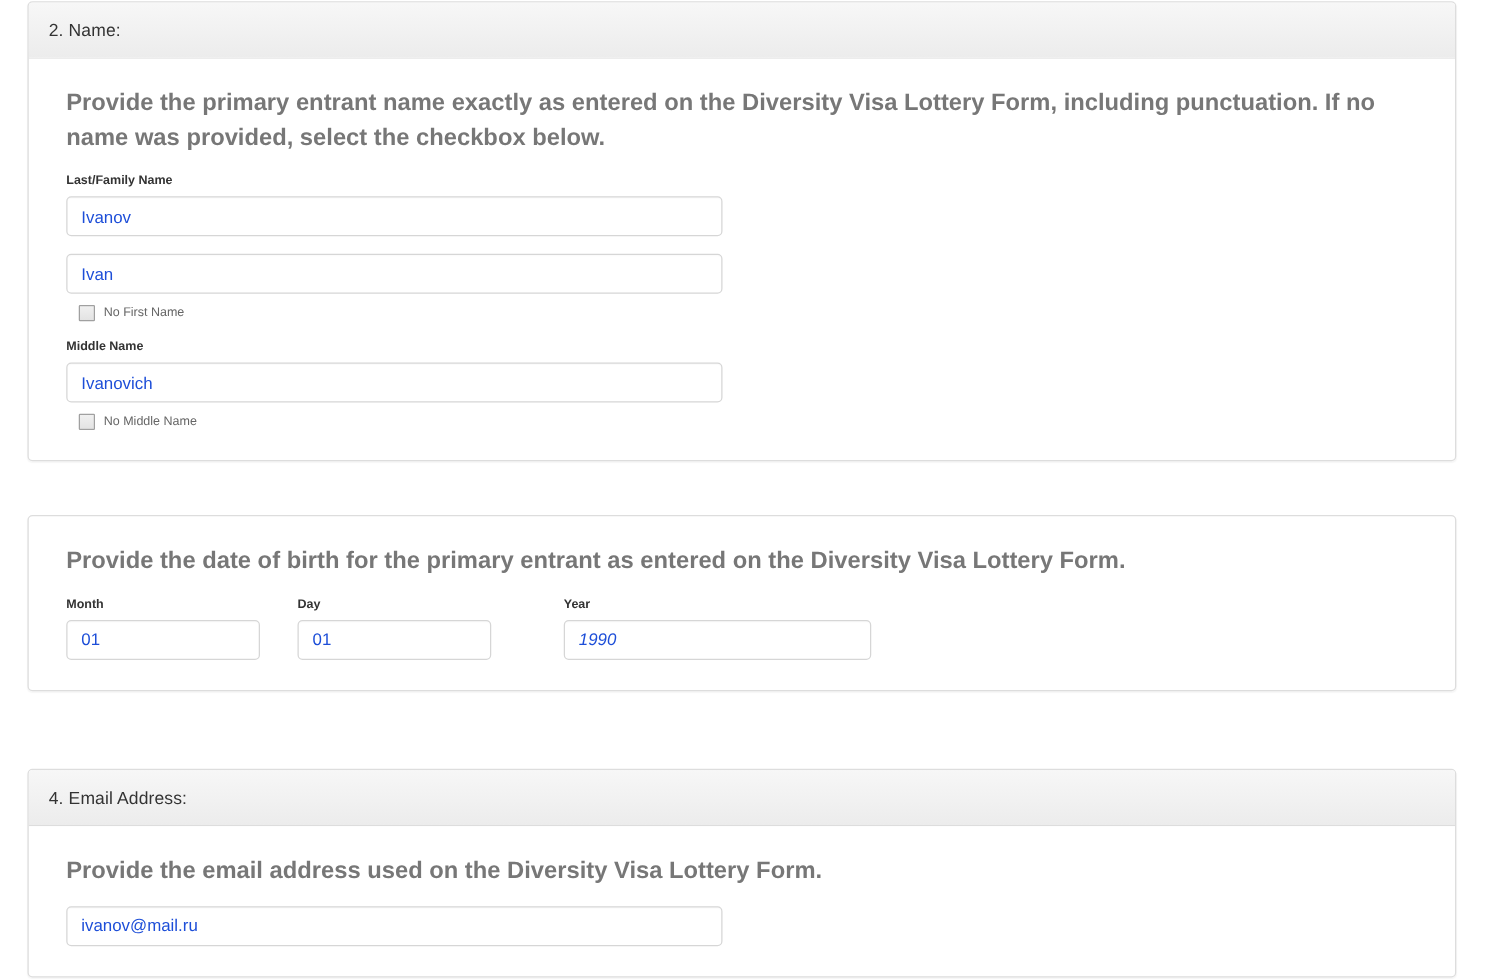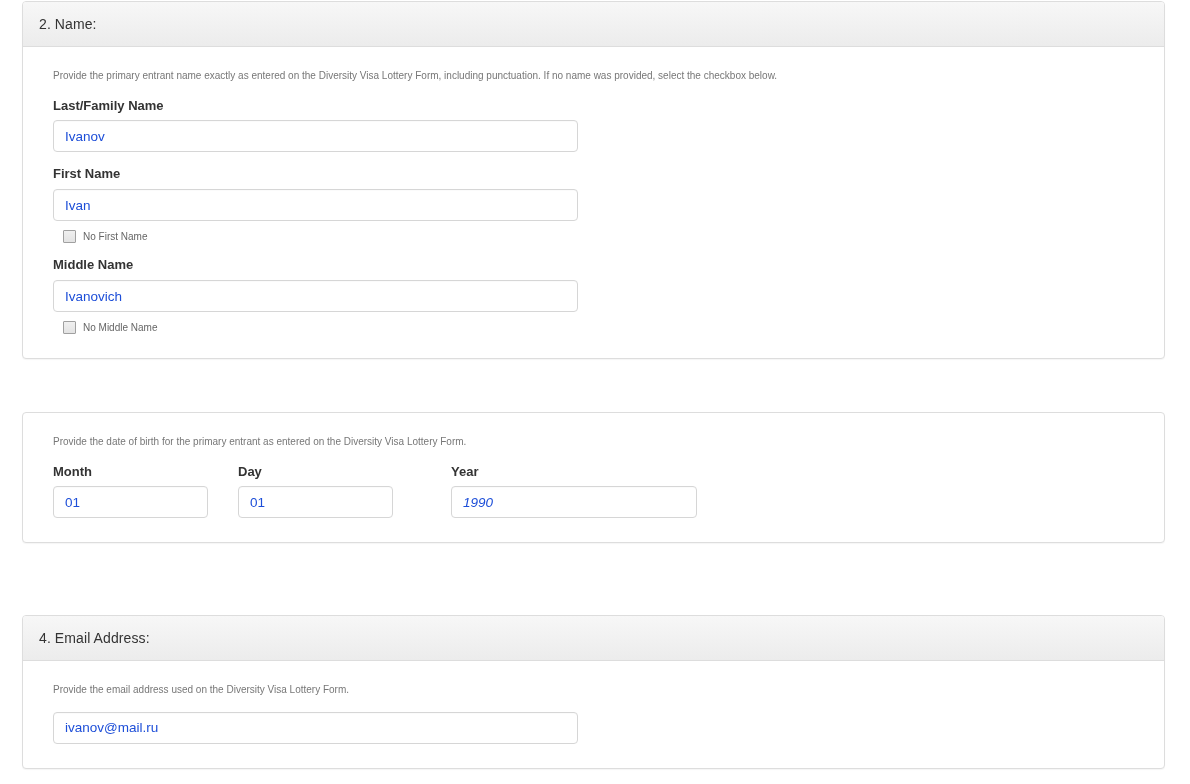--- a/index.html
+++ b/index.html
@@ -49,29 +49,29 @@
     font-weight: normal;
     line-height: 1;
     letter-spacing: 0.1px;
   }
 
   .panel-body {
     padding: 22px 30px 24px 30px;
   }
 
   .help-text {
-    font-size: 10px;
+    font-size: 19px;
     color: #777777;
     margin: 0 0 14px 0;
     line-height: 1.45;
-    font-weight: normal;
+    font-weight: bold;
   }
 
   .field-label {
-    font-size: 13px;
+    font-size: 10px;
     font-weight: bold;
     color: #333333;
     margin: 0 0 6px 0;
     display: block;
     line-height: 1.3;
   }
 
   .text-input {
     display: block;
     height: 32px;
@@ -147,21 +147,20 @@
     </div>
     <div class="panel-body">
       <p class="help-text">Provide the primary entrant name exactly as entered on the Diversity Visa Lottery Form, including punctuation. If no name was provided, select the checkbox below.</p>
 
       <div class="field-block">
         <label class="field-label">Last/Family Name</label>
         <input class="text-input input-wide" type="text" value="Ivanov" style="">
       </div>
 
       <div class="field-block">
-        <label class="field-label">First Name</label>
         <input class="text-input input-wide" type="text" value="Ivan" style="">
         <div class="checkbox-row">
           <span class="checkbox-box"></span>
           <span class="checkbox-label">No First Name</span>
         </div>
       </div>
 
       <div class="field-block">
         <label class="field-label">Middle Name</label>
         <input class="text-input input-wide" type="text" value="Ivanovich" style="">

